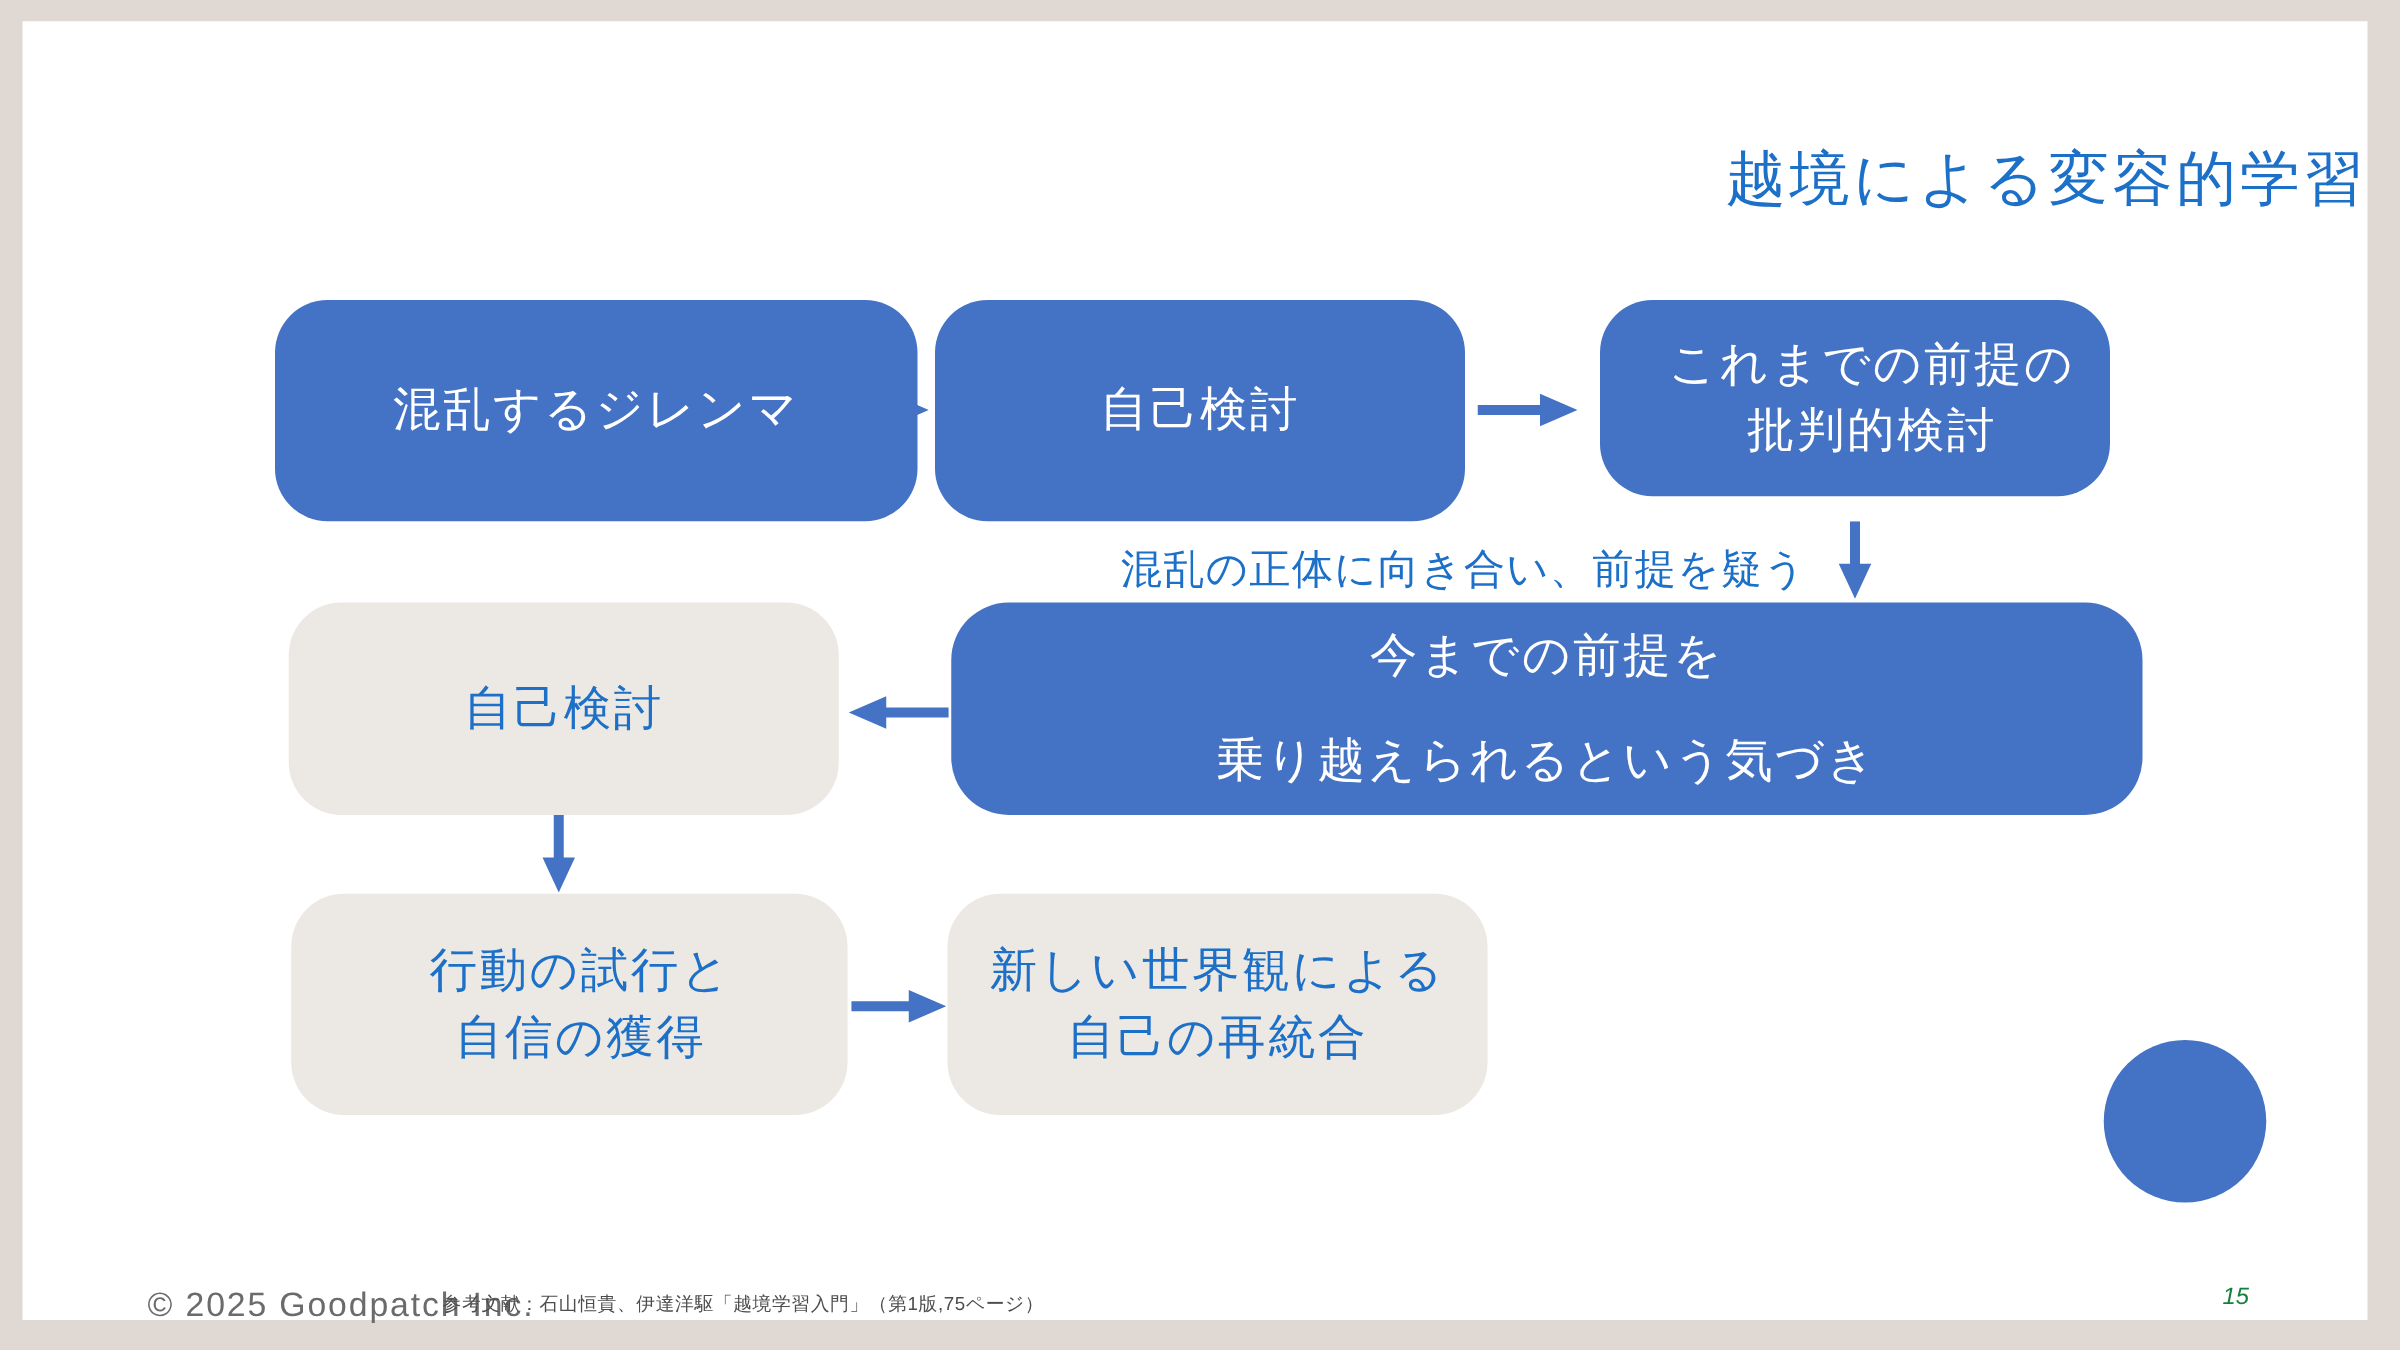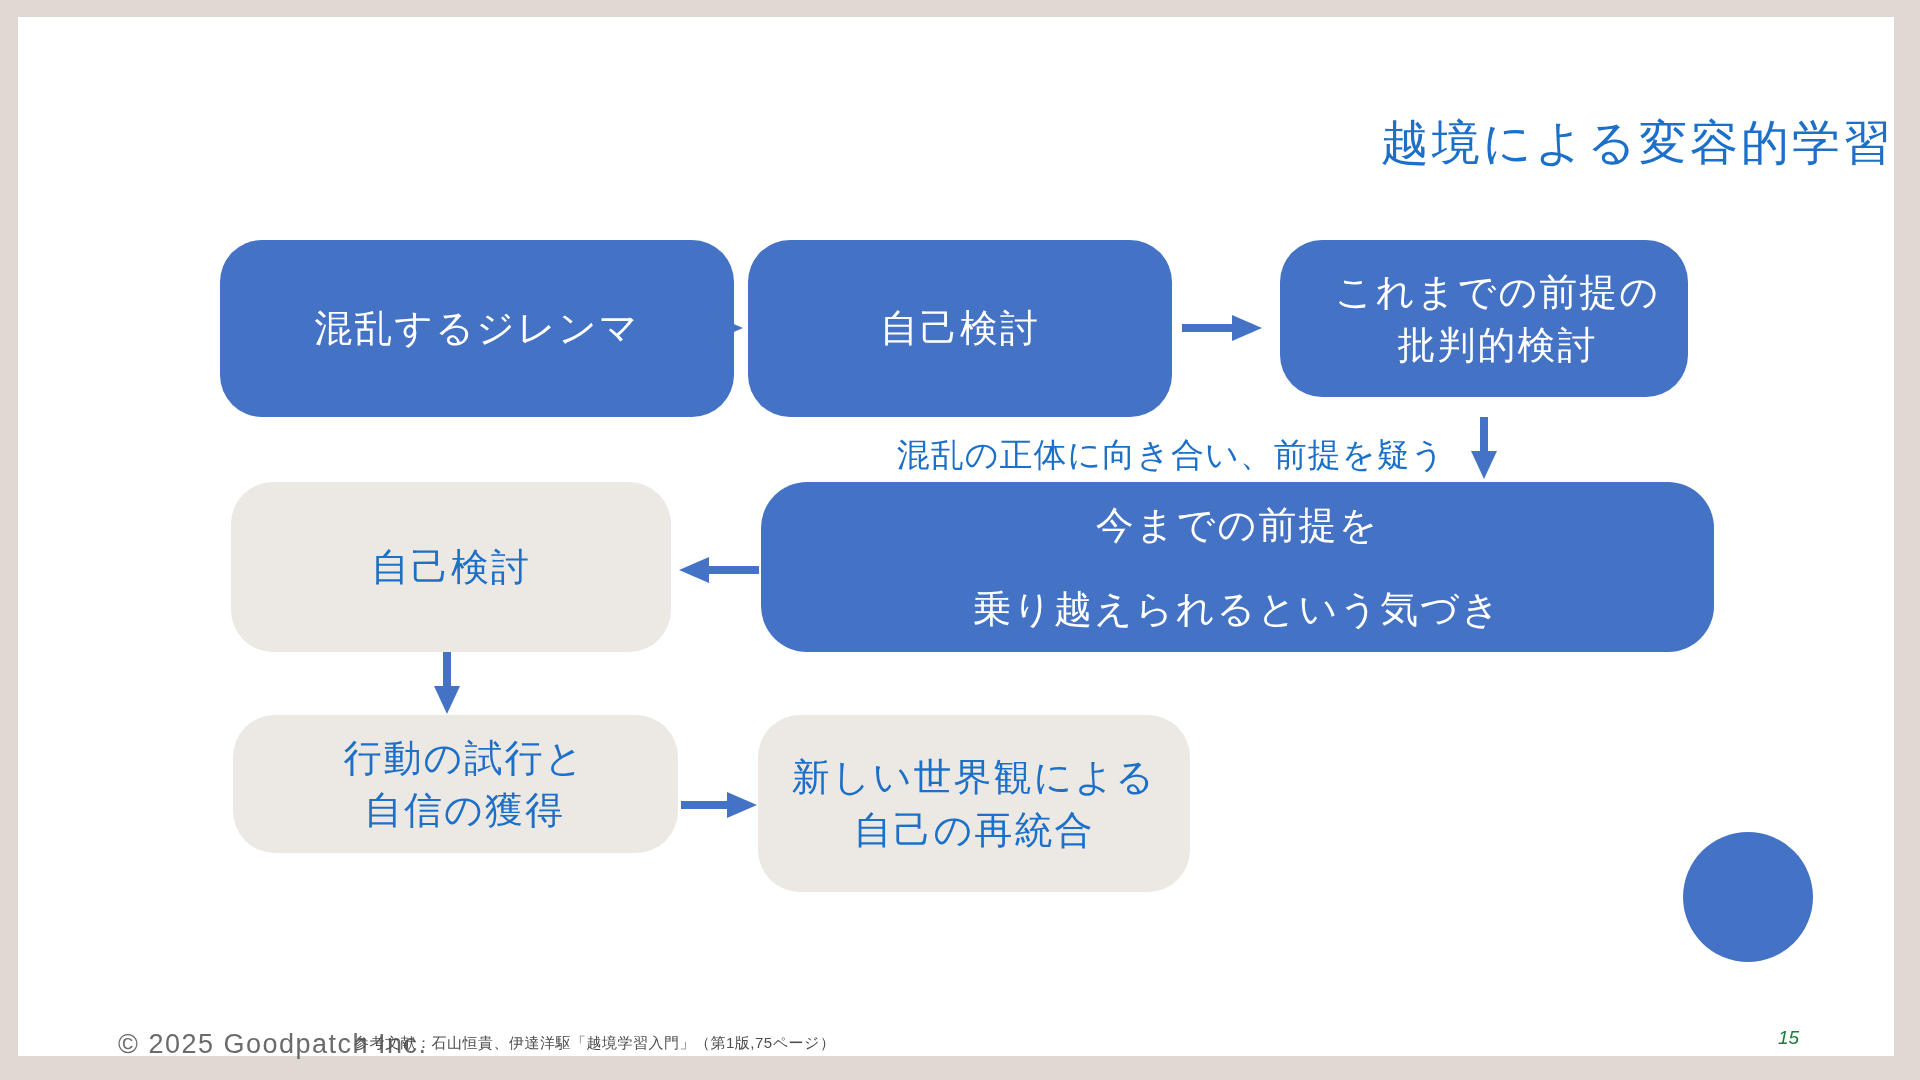--- a/index.html
+++ b/index.html
@@ -105,21 +105,21 @@
     <div>今までの前提を</div>
     <div>乗り越えられるという気づき</div>
   </div>
 
   <div class="abs arrow" style="left:414px;top:635px;">
     <svg width="30" height="62" viewBox="0 0 30 62">
         <path d="M11 0 H19 V34 H28 L15 62 L2 34 H11 Z" fill="#4472C4"></path>
       </svg>
   </div>
 
-  <div class="abs node gray" style="left:215px;top:698px;width:445px;height:138px;padding-left:18px;">
+  <div class="abs node gray" style="left:215px;top:698px;width:445px;height:177px;padding-left:18px;">
     <div>行動の試行と</div>
     <div>自信の獲得</div>
   </div>
 
   <div class="abs arrow" style="left:663px;top:773px;">
     <svg width="76" height="30" viewBox="0 0 76 30">
         <path d="M0 11 H46 V2 L76 15 L46 28 V19 H0 Z" fill="#4472C4"></path>
       </svg>
   </div>
 

